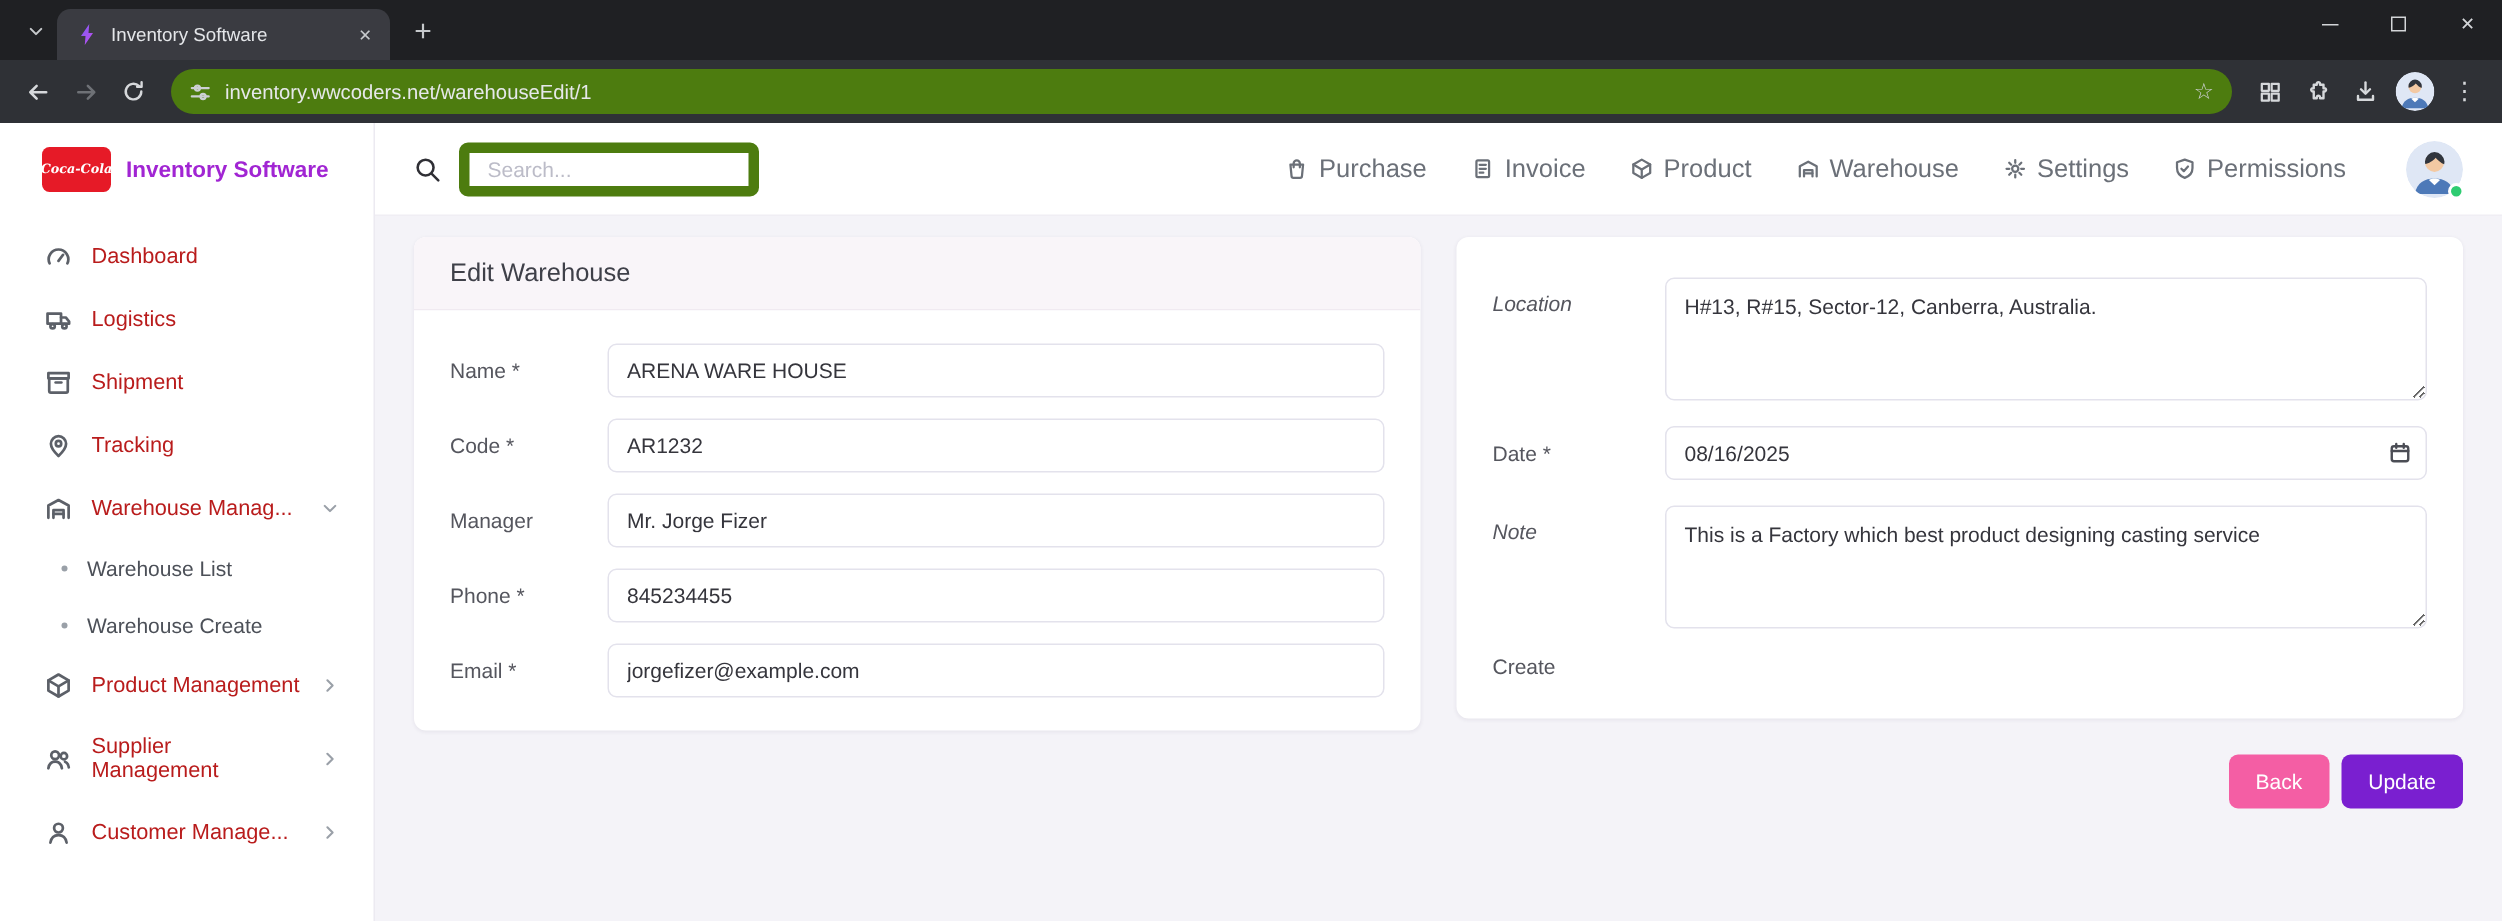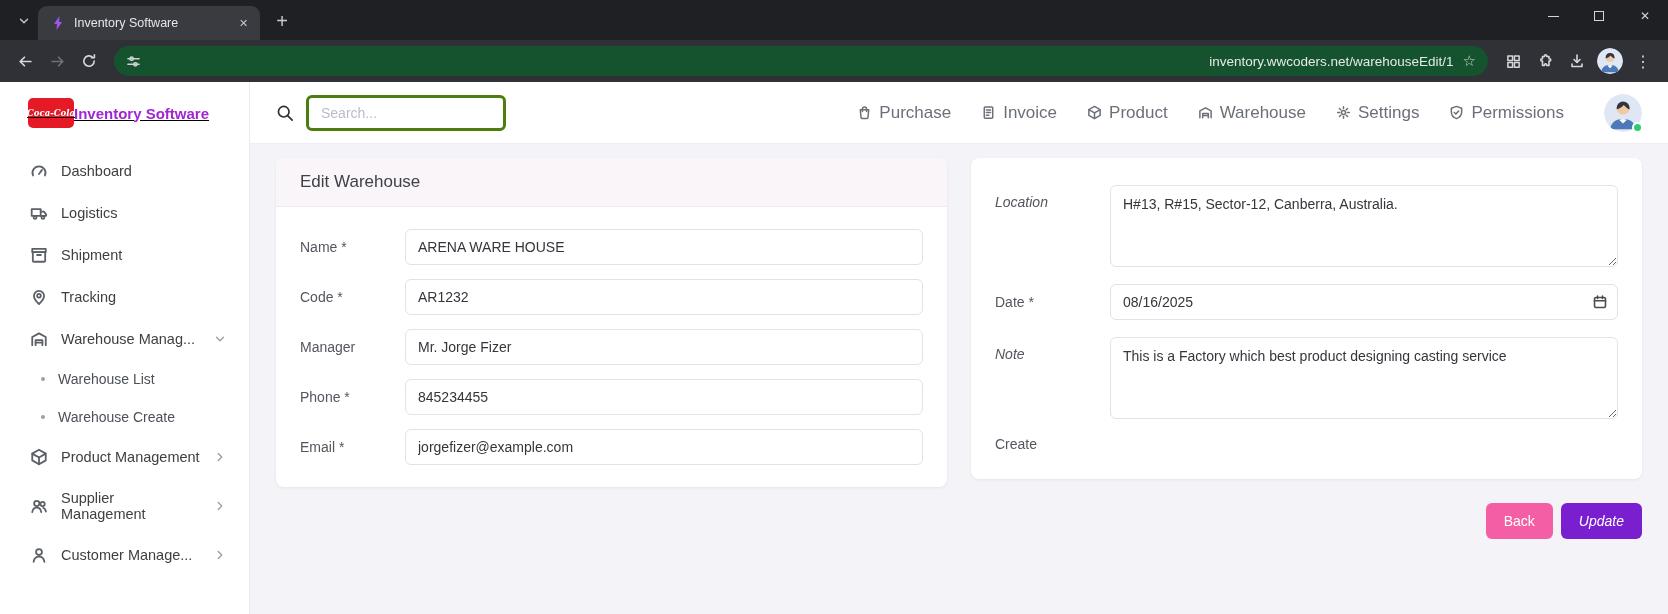--- a/index.html
+++ b/index.html
@@ -18,45 +18,45 @@
   .new-tab { width:28px; height:28px; margin:0 0 5px 8px; color:#c6c9cc; font-size:20px; line-height:1; display:flex; align-items:center; justify-content:center; border-radius:50%; cursor:pointer; }
   .win-controls { position:absolute; top:0; right:0; display:flex; height:32px; }
   .win-btn { width:46px; height:32px; display:flex; align-items:center; justify-content:center; color:#d3d5d8; font-size:12px; cursor:pointer; }
   .glyph-min { width:11px; height:1px; background:#d3d5d8; display:block; }
   .glyph-max { width:10px; height:10px; border:1px solid #d3d5d8; display:block; }
 
   
   .toolbar { height:42px; background:#2f3136; display:flex; align-items:center; padding:0 10px; gap:2px; flex:none; }
   .tool-btn { width:30px; height:30px; border-radius:50%; display:flex; align-items:center; justify-content:center; color:#d6d8db; flex:none; cursor:pointer; }
   .tool-btn.dim { color:#6e7176; }
-  .omnibox { flex:1; min-width:0; height:30px; background:#14532d; border-radius:15px; display:flex; align-items:center; padding:0 12px; gap:9px; margin:0 8px;text-align:right; }
+  .omnibox { flex:1; min-width:0; height:30px; background:#4d7c0f; border-radius:15px; display:flex; align-items:center; padding:0 12px; gap:9px; margin:0 8px; }
   .omnibox .url { color:#e6e8ea; font-size:13.5px; flex:1; white-space:nowrap; overflow:hidden; }
   .omnibox .star { color:#cdd0d4; font-size:15px; cursor:pointer; }
   .avatar-mini { width:26px; height:26px; border-radius:50%; overflow:hidden; flex:none; cursor:pointer; margin:0 3px; }
 
   
   .app { flex:1; min-height:0; display:flex; background:#f4f3f8; }
   .sidebar { width:250px; flex:none; background:#fff; border-right:1px solid #eceaf1; display:flex; flex-direction:column; overflow:hidden; }
-  .brand { display:flex; align-items:center; padding:16px 20px 14px 28px;text-decoration:underline; }
+  .brand { display:flex; align-items:center; gap:10px; padding:16px 20px 14px 28px; }
   .logo { width:46px; height:30px; background:#e61a27; border-radius:5px; display:flex; align-items:center; justify-content:center; flex:none; }
   .logo span { color:#fff; font-family:"DejaVu Serif", serif; font-style:italic; font-weight:bold; font-size:8.5px; white-space:nowrap; }
   .brand-name { color:#a125d3; font-weight:bold; font-size:15px; }
   .menu { display:flex; flex-direction:column; padding-top:8px; }
-  .menu-item { display:flex; align-items:center; gap:13px; padding:12px 22px 12px 30px; color:#404040; font-size:14.5px; cursor:pointer; }
+  .menu-item { display:flex; align-items:center; gap:13px; padding:12px 22px 12px 30px; color:#b91c1c; font-size:14.5px; cursor:pointer; }
   .menu-item svg { width:18px; height:18px; color:#5c6068; flex:none; }
   .menu-item .chev { margin-left:auto; color:#9aa0a8; width:14px; height:14px; }
   .sub-item { display:flex; align-items:center; gap:13px; padding:11px 22px 11px 41px; color:#4c5058; font-size:14px; cursor:pointer; }
   .dot { width:4px; height:4px; border-radius:50%; background:#9aa0a8; flex:none; }
 
   
   .main { flex:1; min-width:0; display:flex; flex-direction:column; }
   .navbar { height:62px; flex:none; background:#fff; display:flex; align-items:center; padding:0 26px; border-bottom:1px solid #f0eef4; }
   .search-wrap { display:flex; align-items:center; gap:12px; }
   .search-icon { color:#2f2f35; width:18px; height:18px; cursor:pointer; }
-  .search-input { width:200px; height:36px; border:3px solid #4d7c0f; border-radius:6px; padding:0 12px; font-family:"Liberation Sans", sans-serif; font-size:14px; color:#4c1d95; outline:none; }
+  .search-input { width:200px; height:36px; border:7px solid #4d7c0f; border-radius:6px; padding:0 12px; font-family:"Liberation Sans", sans-serif; font-size:14px; color:#4c1d95; outline:none; }
   .search-input::placeholder { color:#bcbcc8; }
   .toplinks { margin-left:auto; display:flex; align-items:center; gap:30px; }
   .toplink { display:flex; align-items:center; gap:7px; color:#6b7078; font-size:17px; cursor:pointer; white-space:nowrap; }
   .toplink svg { width:15px; height:15px; color:#6b7078; }
   .avatar { width:38px; height:38px; border-radius:50%; position:relative; margin-left:40px; flex:none; cursor:pointer; }
   .avatar svg { border-radius:50%; display:block; }
   .status-dot { position:absolute; right:-1px; bottom:-1px; width:11px; height:11px; border-radius:50%; background:#2ecc71; border:2px solid #fff; }
 
   
   .content { flex:1; min-height:0; padding:14px 26px 0; overflow:hidden; }
@@ -74,21 +74,21 @@
   .card.right .flabel { width:115px; }
   .fctrl { flex:1; min-width:0; position:relative; }
   .field { width:100%; border:1px solid #e3e2ec; border-radius:6px; background:#fff; padding:9px 12px; font-family:"Liberation Sans", sans-serif; font-size:14px; color:#35353c; outline:none; display:block; }
   textarea.field { height:82px; resize:vertical; line-height:1.4; }
   .field.with-icon { }
   .cal-icon { position:absolute; right:10px; top:50%; transform:translateY(-50%); width:16px; height:16px; color:#4b4d55; pointer-events:none; }
 
   .actions { display:flex; justify-content:flex-end; gap:8px; margin-top:16px; }
   .btn { border:none; border-radius:6px; color:#fff; font-family:"Liberation Sans", sans-serif; font-size:14px; padding:10px 18px; cursor:pointer; }
   .btn-back { background:#f45ea4; }
-  .btn-update { background:#7a1fd0;font-style:italic; }
+  .btn-update { background:#7a1fd0; }
 </style>
 </head>
 <body>
 
 <div class="window">
 
   <div class="tabstrip">
     <div class="tab-search">
       <svg class="ic" width="14" height="14" viewBox="0 0 16 16">
           <path d="M4 6l4 4 4-4"></path>

